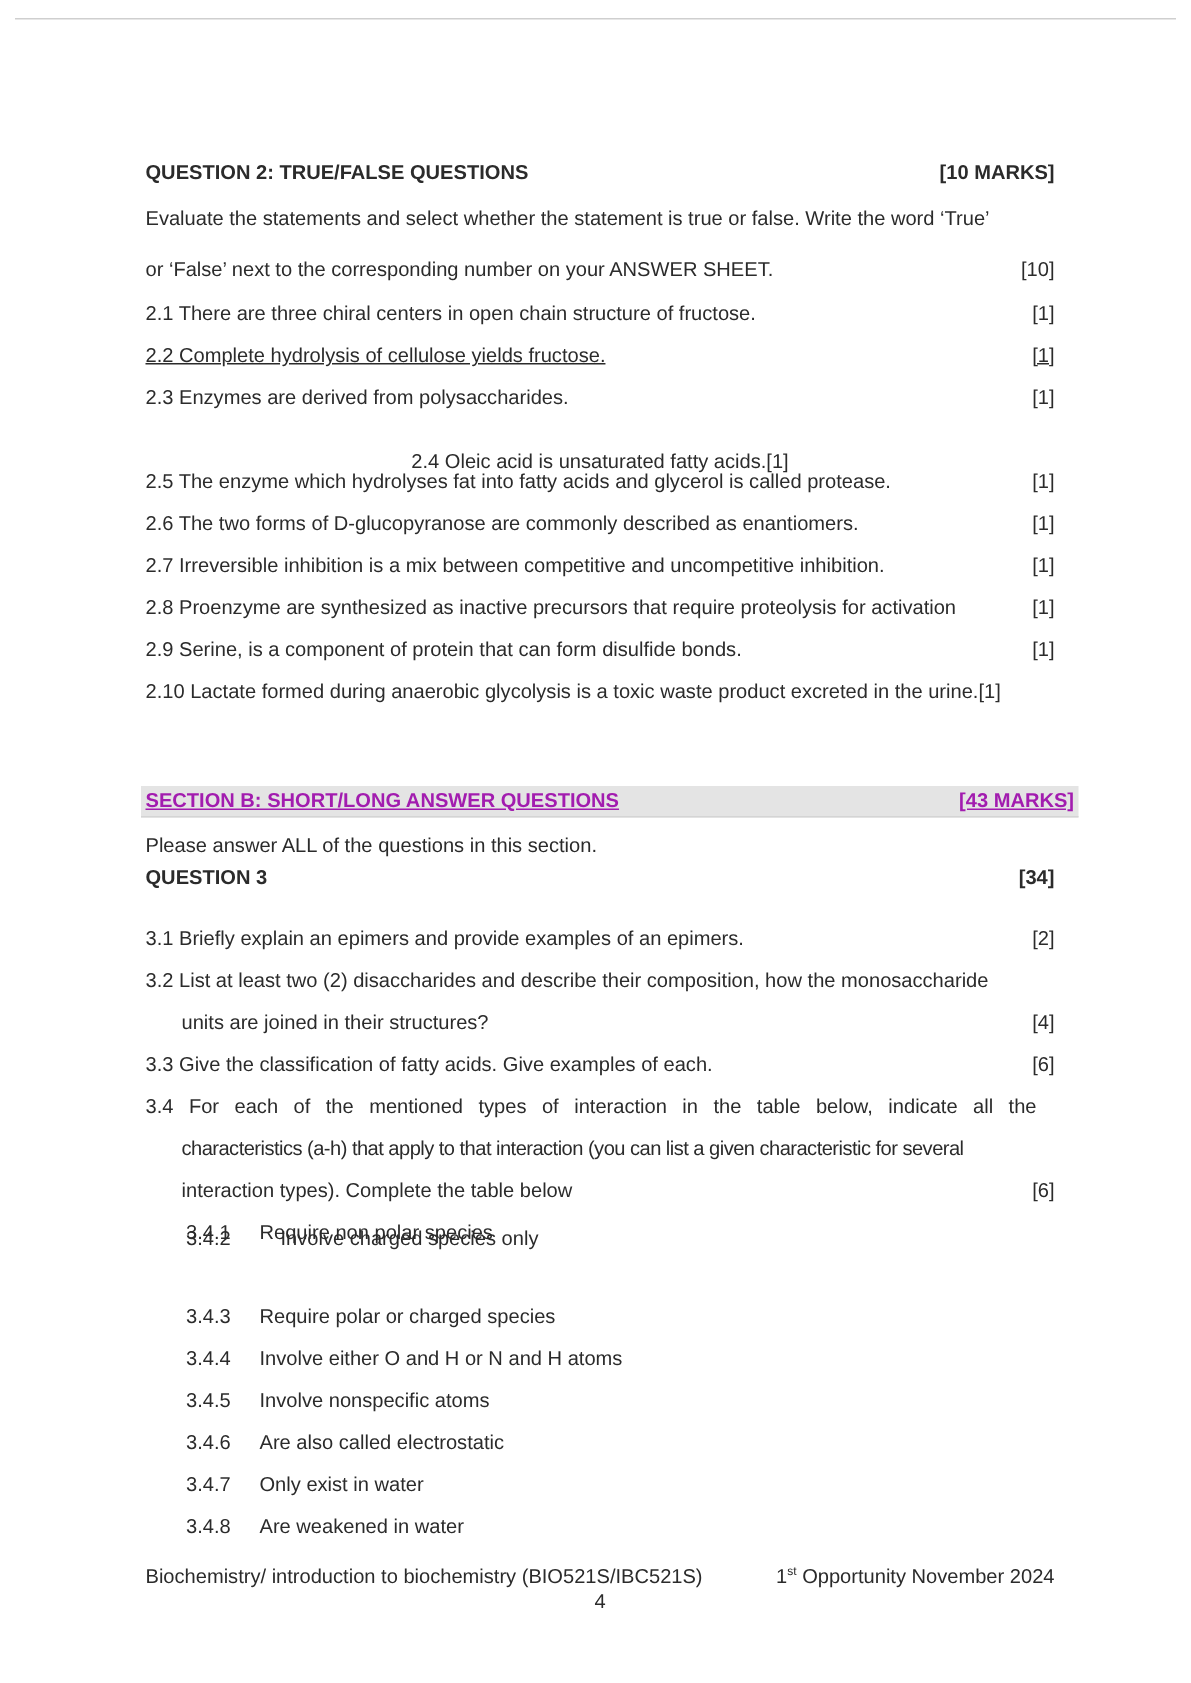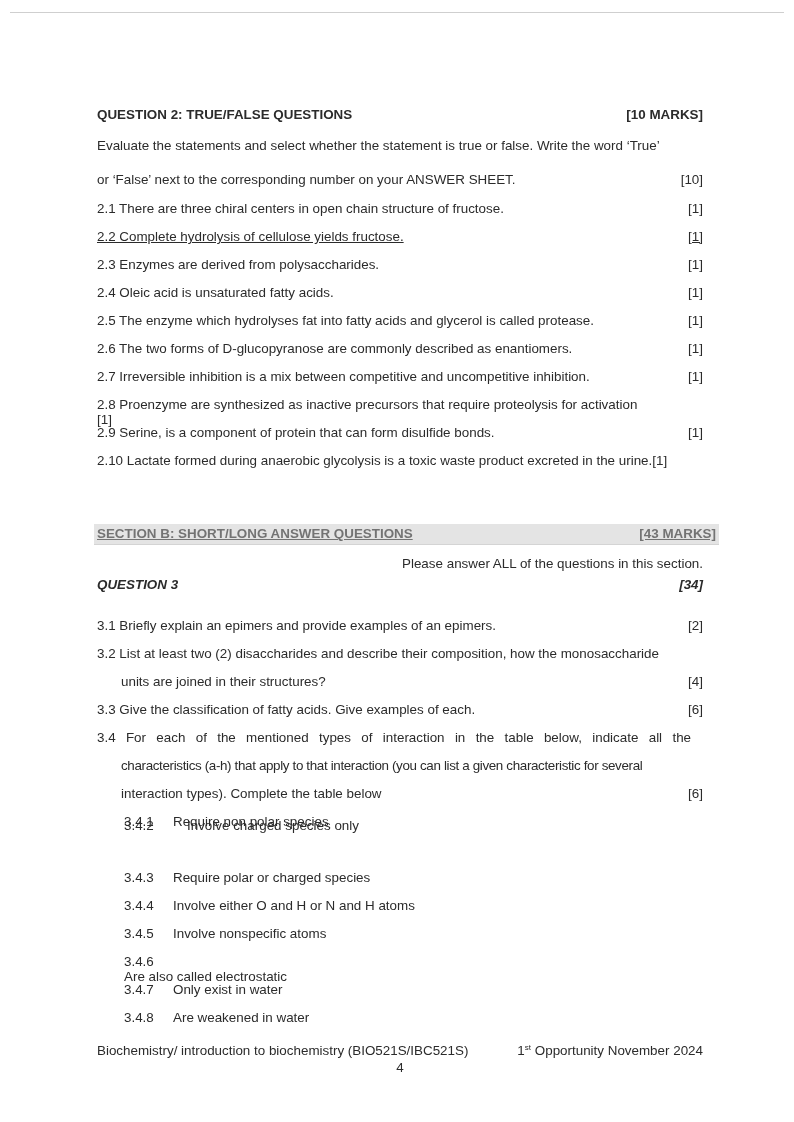--- a/index.html
+++ b/index.html
@@ -47,21 +47,21 @@
       height: 20px;
       background: #e4e4e4;
       border-bottom: 1px solid #d4d4d4;
     }
     .section-banner .row {
       left: 3px;
       top: 2px;
       width: 619px;
       text-decoration: underline;
       font-weight: bold;
-      color: #737373;
+      color: #a21caf;
     }
     .sub-item {
       position: absolute;
       left: 27px;
       display: flex;
       white-space: nowrap;
     }
     .sub-num { width: 49px; }
     .footer {
       position: absolute;
@@ -106,61 +106,61 @@
     <span>[1]</span>
   </div>
   <div class="row" style="top:229px;text-decoration:underline;">
     <span>2.2  Complete hydrolysis of cellulose yields fructose.</span>
     <span>[1]</span>
   </div>
   <div class="row" style="top:257px;">
     <span>2.3  Enzymes are derived from polysaccharides.</span>
     <span>[1]</span>
   </div>
-  <div class="row" style="top:285px;">
+  <div class="row" style="top:300px;justify-content:center;">
     <span>2.4 Oleic acid is unsaturated fatty acids.</span>
     <span>[1]</span>
   </div>
   <div class="row" style="top:313px;">
     <span>2.5 The enzyme which hydrolyses fat into fatty acids and glycerol is called protease.</span>
     <span>[1]</span>
   </div>
   <div class="row" style="top:341px;">
     <span>2.6 The two forms of D-glucopyranose are commonly described as enantiomers.</span>
     <span>[1]</span>
   </div>
   <div class="row" style="top:369px;">
     <span>2.7 Irreversible inhibition is a mix between competitive and uncompetitive inhibition.</span>
     <span>[1]</span>
   </div>
-  <div class="row" style="top:397px;flex-direction:column;">
+  <div class="row" style="top:397px;">
     <span>2.8 Proenzyme are synthesized as inactive precursors that require proteolysis for activation</span>
     <span>[1]</span>
   </div>
   <div class="row" style="top:425px;">
     <span>2.9 Serine, is a component of protein that can form disulfide bonds.</span>
     <span>[1]</span>
   </div>
   <div class="row" style="top:453px; justify-content:flex-start;">
     <span>2.10 Lactate formed during anaerobic glycolysis is a toxic waste product excreted in the urine.</span>
     <span>[1]</span>
   </div>
 
   <div class="section-banner" style="top:524px;">
     <div class="row">
       <span>SECTION B: SHORT/LONG ANSWER QUESTIONS</span>
       <span>[43 MARKS]</span>
     </div>
   </div>
 
-  <div class="row" style="top:556px;justify-content:flex-end;">
+  <div class="row" style="top:556px;">
     <span>Please answer ALL of the questions in this section.</span>
   </div>
 
-  <div class="row bold" style="top:577px;font-style:italic;">
+  <div class="row bold" style="top:577px;">
     <span>QUESTION 3</span>
     <span>[34]</span>
   </div>
 
   <div class="row" style="top:618px;">
     <span>3.1 Briefly explain an epimers and provide examples of an epimers.</span>
     <span>[2]</span>
   </div>
 
   <div class="row" style="top:646px;">
@@ -200,21 +200,21 @@
     <span>Require polar or charged species</span>
   </div>
   <div class="sub-item" style="top:898px;">
     <span class="sub-num">3.4.4</span>
     <span>Involve either O and H or N and H atoms</span>
   </div>
   <div class="sub-item" style="top:926px;">
     <span class="sub-num">3.4.5</span>
     <span>Involve nonspecific atoms</span>
   </div>
-  <div class="sub-item" style="top:954px;flex-direction:column;">
+  <div class="sub-item" style="top:954px;">
     <span class="sub-num">3.4.6</span>
     <span>Are also called electrostatic</span>
   </div>
   <div class="sub-item" style="top:982px;">
     <span class="sub-num">3.4.7</span>
     <span>Only exist in water</span>
   </div>
   <div class="sub-item" style="top:1010px;align-items:center;">
     <span class="sub-num">3.4.8</span>
     <span>Are weakened in water</span>

